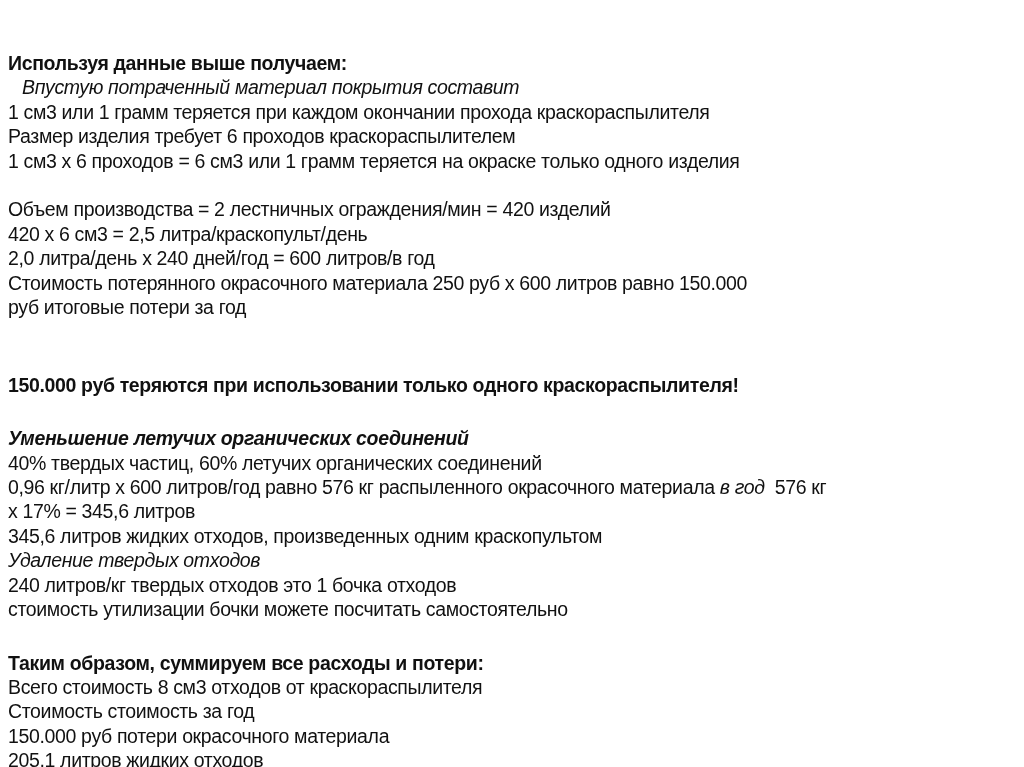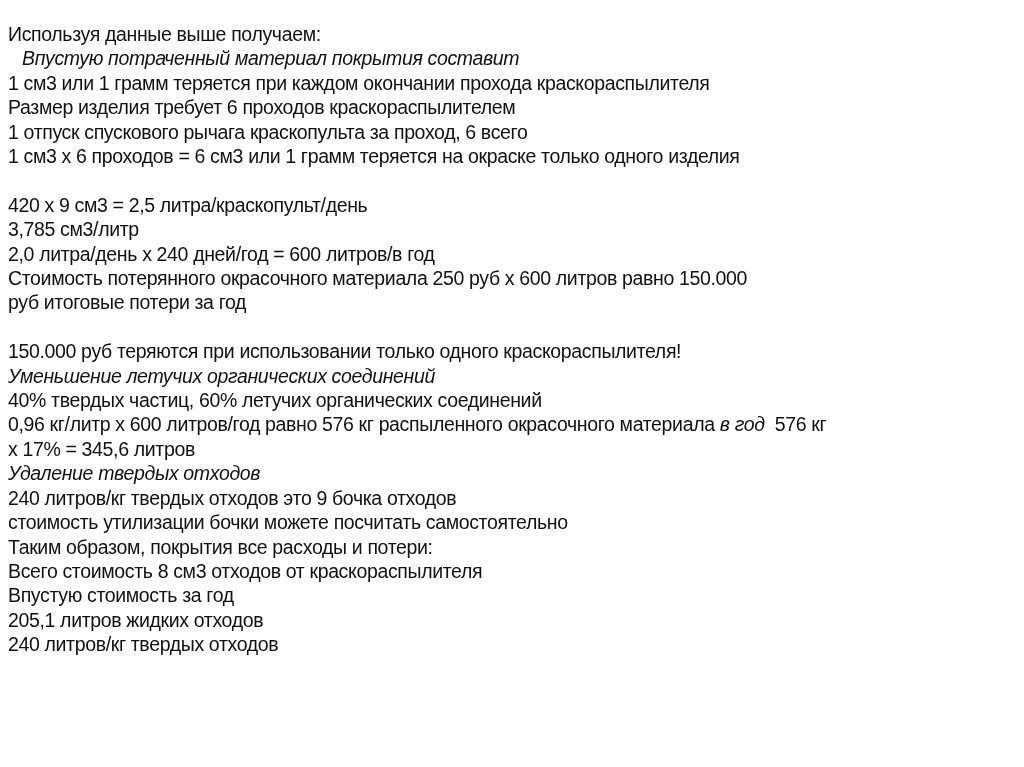--- a/index.html
+++ b/index.html
@@ -8,56 +8,57 @@
       position: absolute; left: 0; top: 0; width: 1024px; height: 767px;
       background: #ffffff;
     }
     .content {
       position: absolute; left: 8px; top: 22px; width: 1010px;
       font-family: "Liberation Sans", sans-serif;
       font-size: 19.5px; line-height: 24.4px; color: #111111;
       letter-spacing: -0.35px;
     }
     .line { white-space: nowrap; }
-    .b { font-weight: normal; }
+    .b { font-weight: bold; margin-top: 29px; }
     .i { font-style: italic; }
     .indent { padding-left: 14px; font-style: italic; }
     .gap { height: 24.4px; }
   </style>
 </head>
 <body>
 
 <div class="slide">
   <div class="content">
 
     <div class="line b">Используя данные выше получаем:</div>
     <div class="line i indent">Впустую потраченный материал покрытия составит</div>
     <div class="line">1 см3 или 1 грамм теряется при каждом окончании прохода краскораспылителя</div>
     <div class="line">Размер изделия требует 6 проходов краскораспылителем</div>
-    <div class="line">1 отпуск спускового рычага краскопульта за проход, 6 всего</div>
     <div class="line">1 см3 х 6 проходов = 6 см3 или 1 грамм теряется на окраске только одного изделия</div>
 
     <div class="gap"></div>
 
-    <div class="line">420  х 9 см3 = 2,5 литра/краскопульт/день</div>
-    <div class="line">3,785 см3/литр</div>
+    <div class="line">Объем производства = 2 лестничных ограждения/мин = 420 изделий</div>
+    <div class="line">420  х 6 см3 = 2,5 литра/краскопульт/день</div>
     <div class="line">2,0 литра/день х 240 дней/год = 600 литров/в год</div>
     <div class="line">Стоимость потерянного окрасочного материала 250 руб х 600 литров равно 150.000</div>
     <div class="line">руб итоговые потери за год</div>
 
     <div class="gap"></div>
 
     <div class="line b">150.000 руб теряются при использовании только одного краскораспылителя!</div>
     <div class="line b i">Уменьшение летучих органических соединений</div>
     <div class="line">40% твердых частиц, 60% летучих органических соединений</div>
     <div class="line"><span>0,96 кг/литр х 600 литров/год равно 576 кг распыленного окрасочного материала </span><span class="i">в год</span><span style="white-space:pre">  576 кг</span></div>
     <div class="line">х 17% = 345,6 литров</div>
+    <div class="line">345,6 литров жидких отходов, произведенных одним краскопультом</div>
     <div class="line i">Удаление твердых отходов</div>
-    <div class="line">240 литров/кг твердых отходов это 9 бочка отходов</div>
+    <div class="line">240 литров/кг твердых отходов это 1 бочка отходов</div>
     <div class="line">стоимость утилизации бочки можете посчитать самостоятельно</div>
-    <div class="line b">Таким образом, покрытия все расходы и потери:</div>
+    <div class="line b">Таким образом, суммируем все расходы и потери:</div>
     <div class="line">Всего стоимость 8 см3 отходов от краскораспылителя</div>
-    <div class="line">Впустую стоимость за год</div>
+    <div class="line">Стоимость стоимость за год</div>
+    <div class="line">150.000 руб потери окрасочного материала</div>
     <div class="line">205,1 литров жидких отходов</div>
     <div class="line">240 литров/кг твердых отходов</div>
 
   </div>
 </div>
 
 </body></html>

